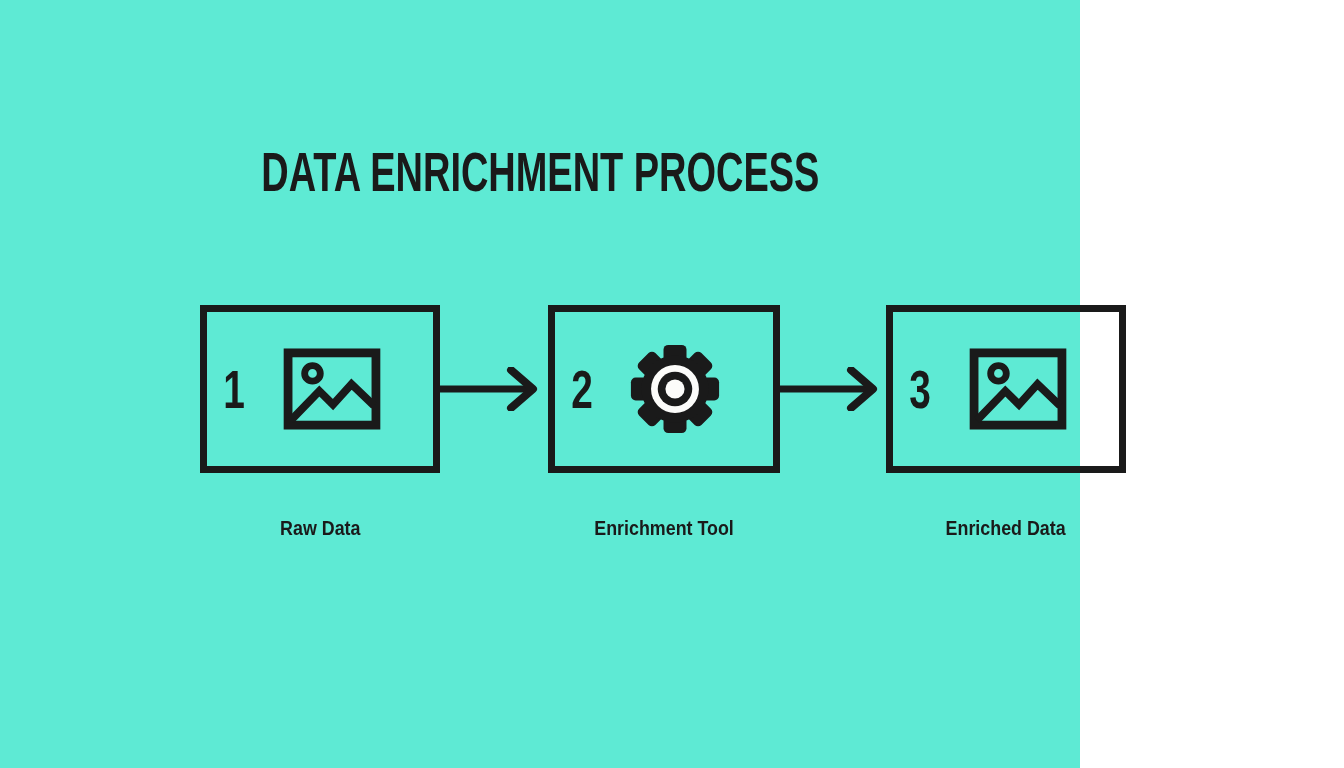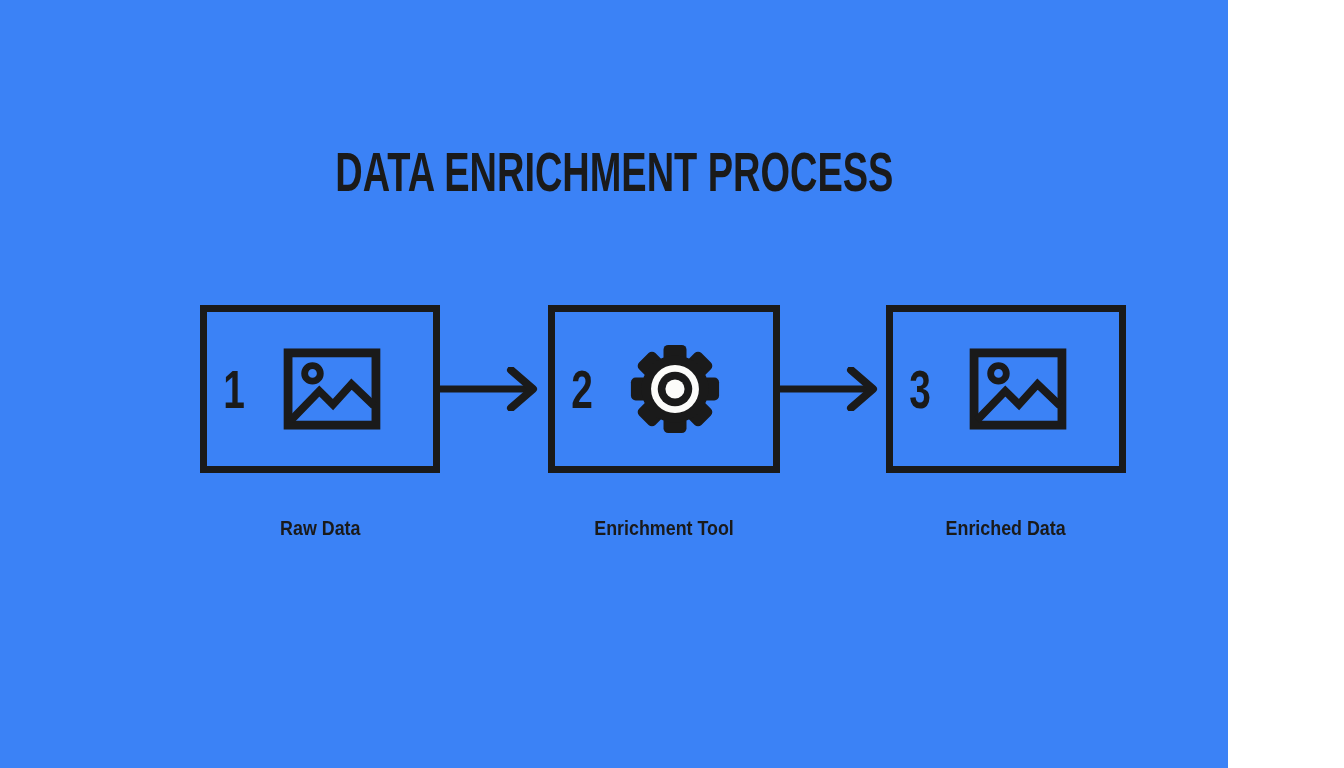--- a/index.html
+++ b/index.html
@@ -3,23 +3,23 @@
 <meta charset="utf-8">
 <style>
   * { margin: 0; padding: 0; box-sizing: border-box; }
   html, body { width: 1344px; height: 768px; overflow: hidden; }
   body {
     font-family: "Liberation Sans", sans-serif;
     background: #ffffff;
   }
   .canvas {
     position: relative;
-    width: 1228px;
+    width: 1080px;
     height: 768px;
-    background: #3b82f6;
+    background: #5eead4;
   }
   
   .title {
     position: absolute;
     top: 145px;
     left: 0;
     width: 100%;
     text-align: center;
     font-size: 55px;
     font-weight: 700;

